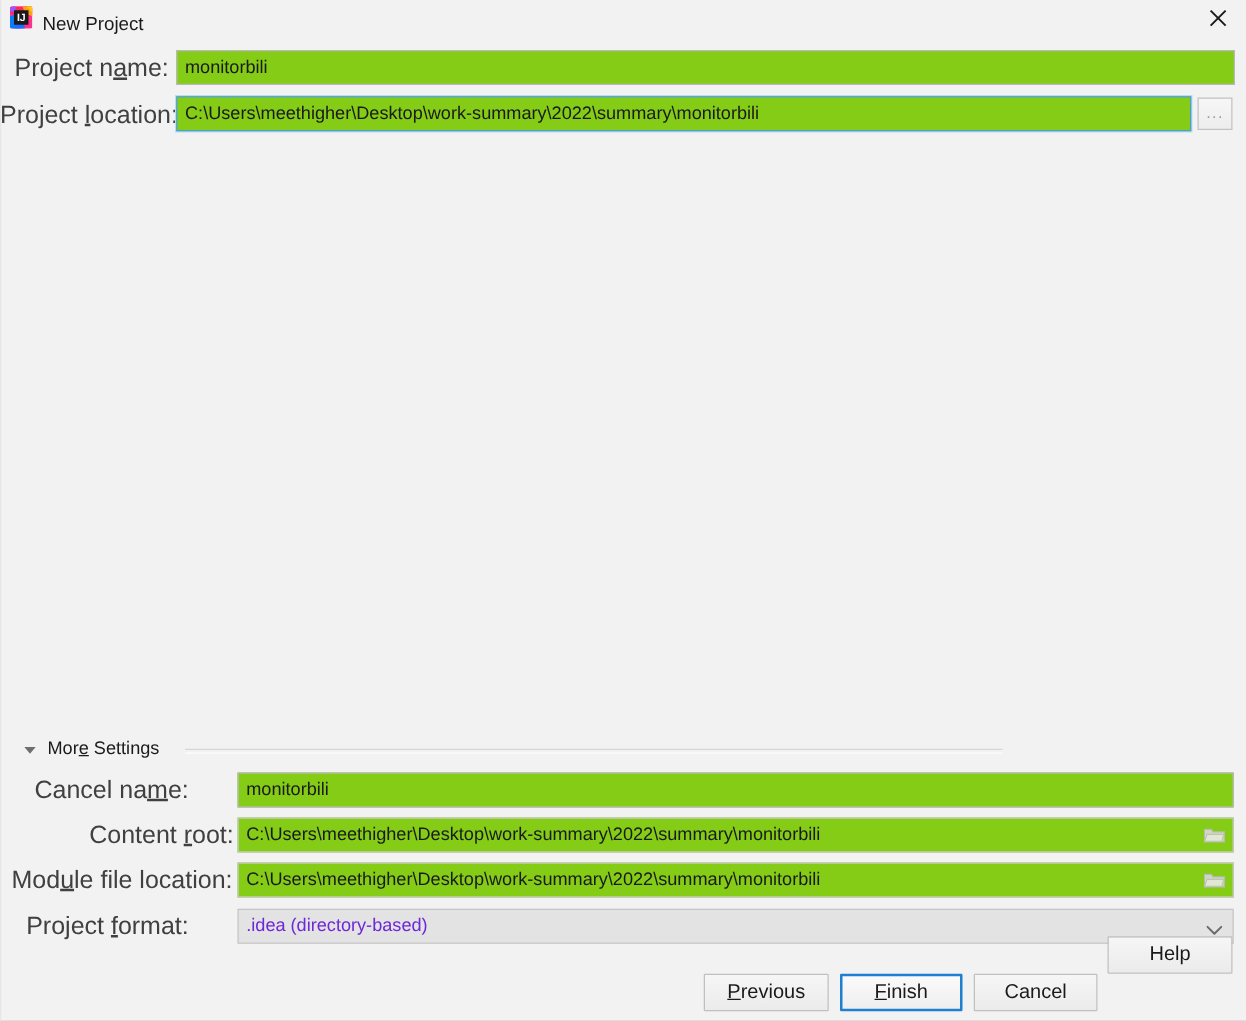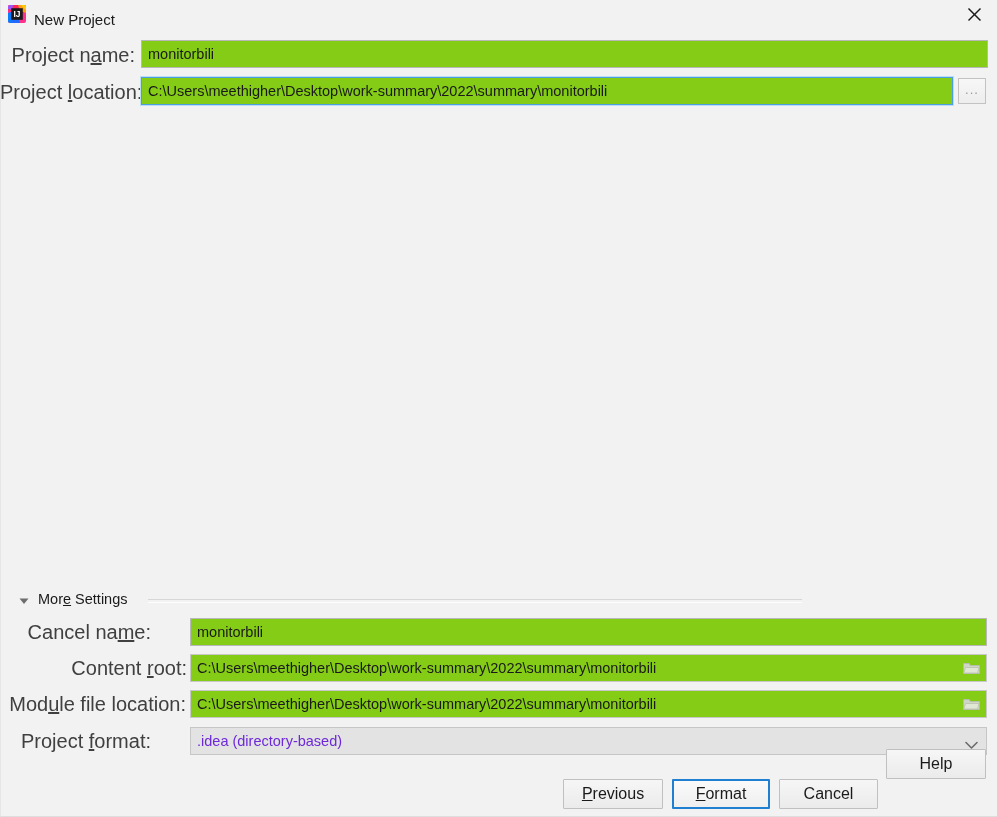--- a/index.html
+++ b/index.html
@@ -303,21 +303,21 @@
       <path d="M1 2 L6.5 7.5 L12 2" fill="none" stroke="#6b6b6b" stroke-width="1.6" stroke-linecap="round" stroke-linejoin="round"></path>
     </svg>
   </span>
 </div>
 
 <div class="btn" style="left:563px; top:779px; width:100px;">
   <span><span class="mn">P</span><span>revious</span></span>
 </div>
 
 <div class="btn default" style="left:672px; top:779px; width:98px;">
-  <span><span class="mn">F</span><span>ormat</span></span>
+  <span><span class="mn">F</span><span>inish</span></span>
 </div>
 
 <div class="btn" style="left:779px; top:779px; width:99px;">
   <span>Cancel</span>
 </div>
 
 <div class="btn" style="left:886px; top:749px; width:100px;">
   <span>Help</span>
 </div>
 

